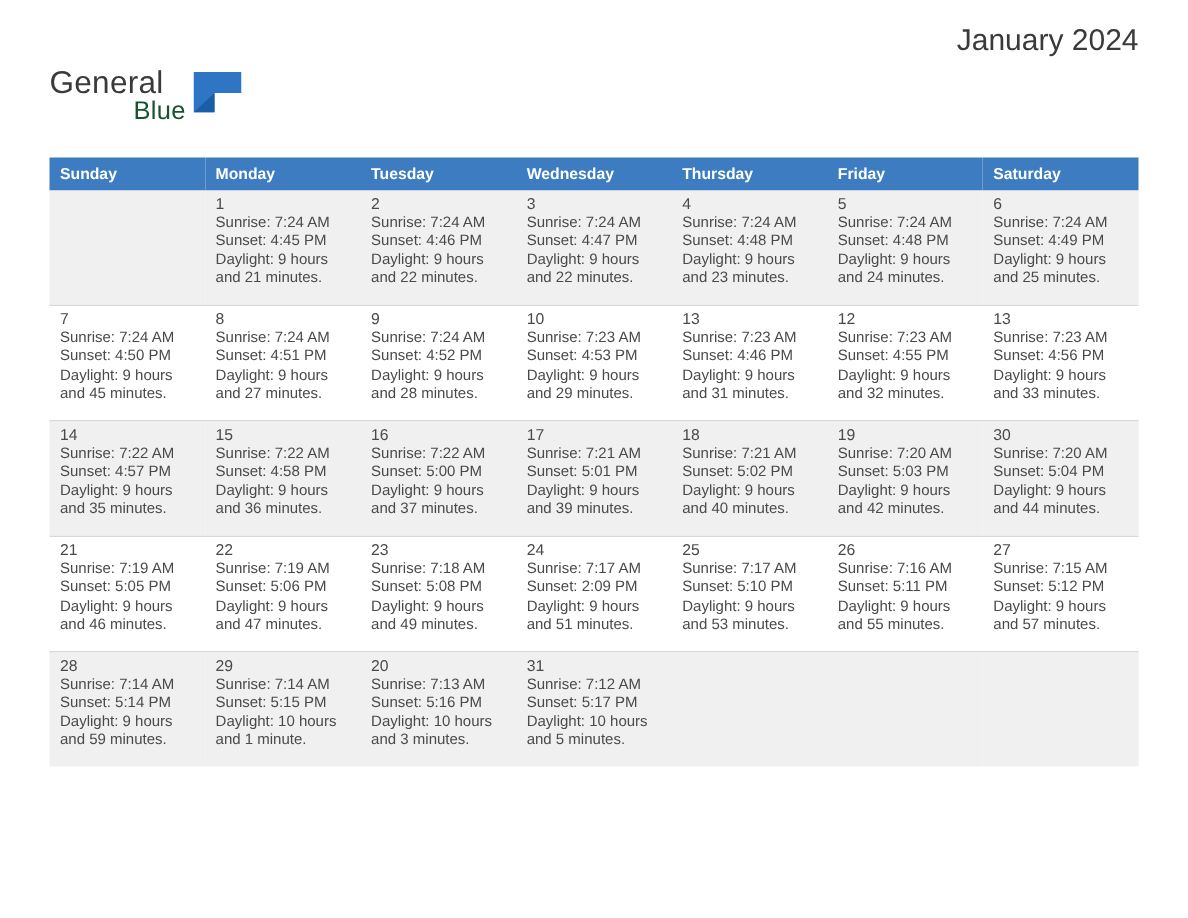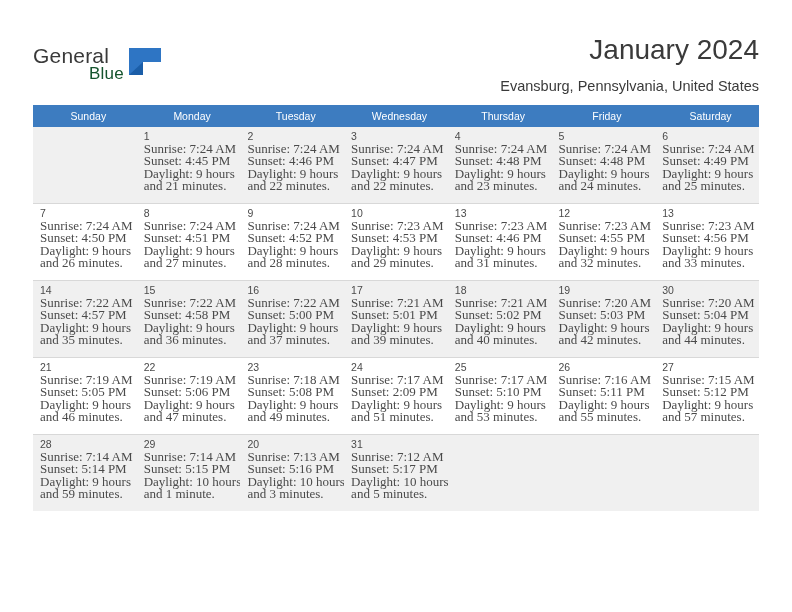--- a/index.html
+++ b/index.html
@@ -58,22 +58,22 @@
     left: 96px;
     top: 18px;
     width: 32px;
     height: 27px;
   }
   .logo-mark svg { display: block; }
 
   .title {
     position: absolute;
     right: 33px;
-    top: 34px;
-    font-size: 28px;
+    top: 16px;
+    font-size: 20px;
     color: #3a3a3a;
     text-align: right;
     white-space: nowrap;
   }
   .subtitle {
     position: absolute;
     right: 33px;
     top: 78px;
     font-size: 14.5px;
     color: #3a3a3a;
@@ -87,22 +87,22 @@
     left: 33px;
     top: 105px;
     width: 726px;
     border-collapse: collapse;
     table-layout: fixed;
   }
   .calendar th {
     background: #3d7cc0;
     color: #ffffff;
     font-size: 10.5px;
-    font-weight: normal;
-    text-align: center;
+    font-weight: bold;
+    text-align: left;
     padding: 5px 0 5px 7px;
     height: 10px;
     border: none;
   }
   .calendar td {
     vertical-align: top;
     padding: 0;
     border: none;
     width: 103.7px;
     height: 76px;
@@ -115,24 +115,23 @@
   }
   .row-alt .cell { background: #f0f0f0; }
   .row-norm .cell { background: #ffffff; }
   .daynum {
     font-size: 10.5px;
     color: #4a4a4a;
     line-height: 13px;
     height: 13px;
   }
   .info {
-    font-size: 13px;
+    font-size: 10px;
     color: #4a4a4a;
     line-height: 12.4px;
-    font-family: Liberation Serif, serif;
   }
   .info div { white-space: nowrap; }
   .rowline td {
     height: 1px;
     padding: 0;
     background: #d8d8d8;
   }
 </style>
 </head>
 <body>
@@ -146,21 +145,20 @@
       <div class="logo-blue">Blue</div>
       <div class="logo-mark">
         <svg width="32" height="27" viewBox="0 0 32 27" xmlns="http://www.w3.org/2000/svg">
           <polygon points="0,0 32,0 32,14 14,14 14,27 0,27" fill="#2e75c4"></polygon>
           <polygon points="0,27 14,14 14,27" fill="#1b5ea8"></polygon>
         </svg>
       </div>
     </div>
 
     <div class="title">January 2024</div>
-    <div class="subtitle">Evansburg, Pennsylvania, United States</div>
   </div>
 
   <table class="calendar">
     <thead>
       <tr>
         <th>Sunday</th>
         <th>Monday</th>
         <th>Tuesday</th>
         <th>Wednesday</th>
         <th>Thursday</th>
@@ -254,21 +252,21 @@
         </tr>
 
       <tr class="row-norm">
         <td>
             <div class="cell">
           <div class="daynum">7</div>
           <div class="info">
             <div>Sunrise: 7:24 AM</div>
             <div>Sunset: 4:50 PM</div>
             <div>Daylight: 9 hours</div>
-            <div>and 26 minutes.</div>
+            <div>and 45 minutes.</div>
           </div>
         </div>
           </td>
         <td>
             <div class="cell">
           <div class="daynum">8</div>
           <div class="info">
             <div>Sunrise: 7:24 AM</div>
             <div>Sunset: 4:51 PM</div>
             <div>Daylight: 9 hours</div>

